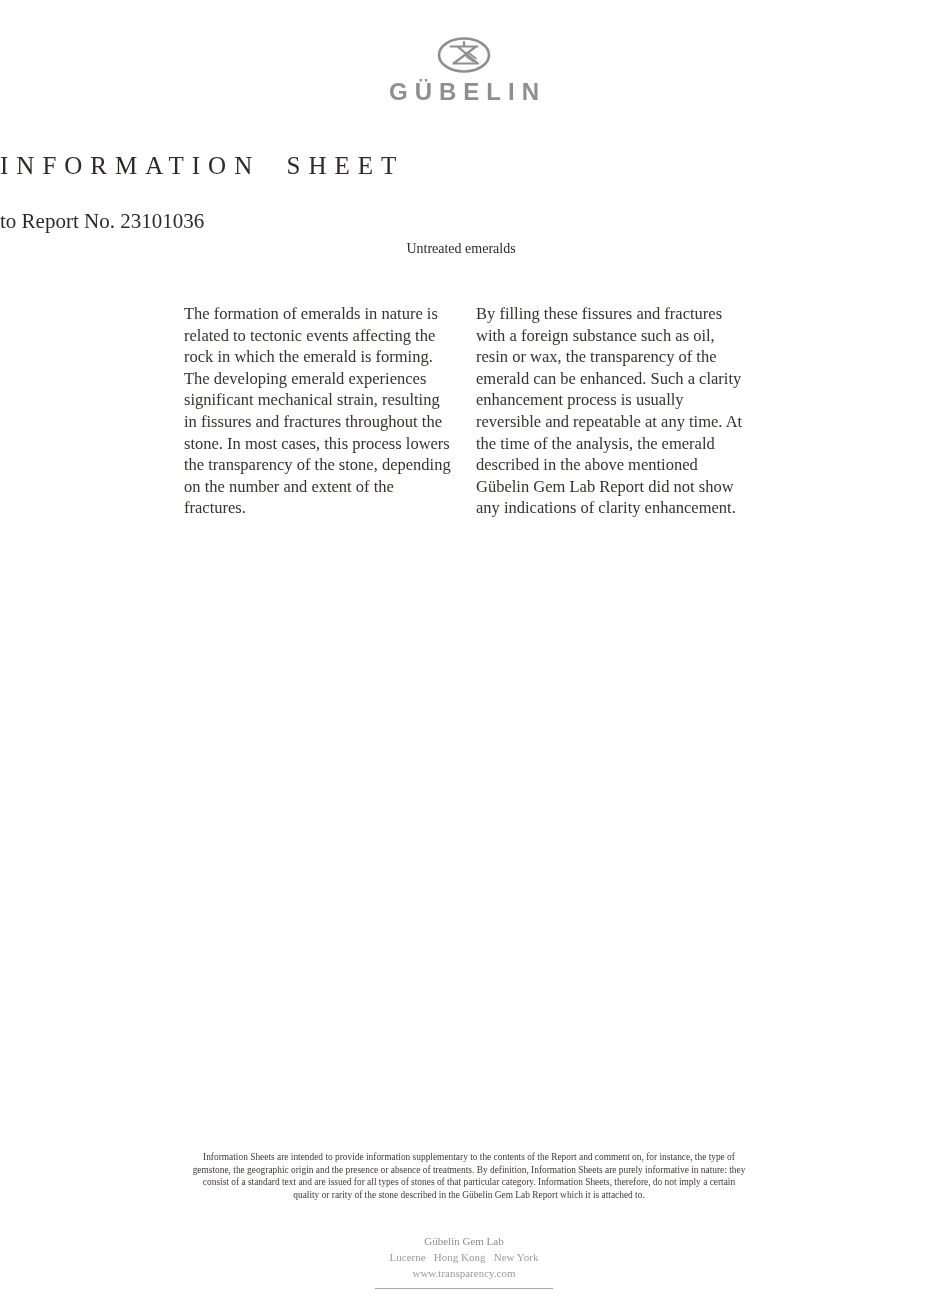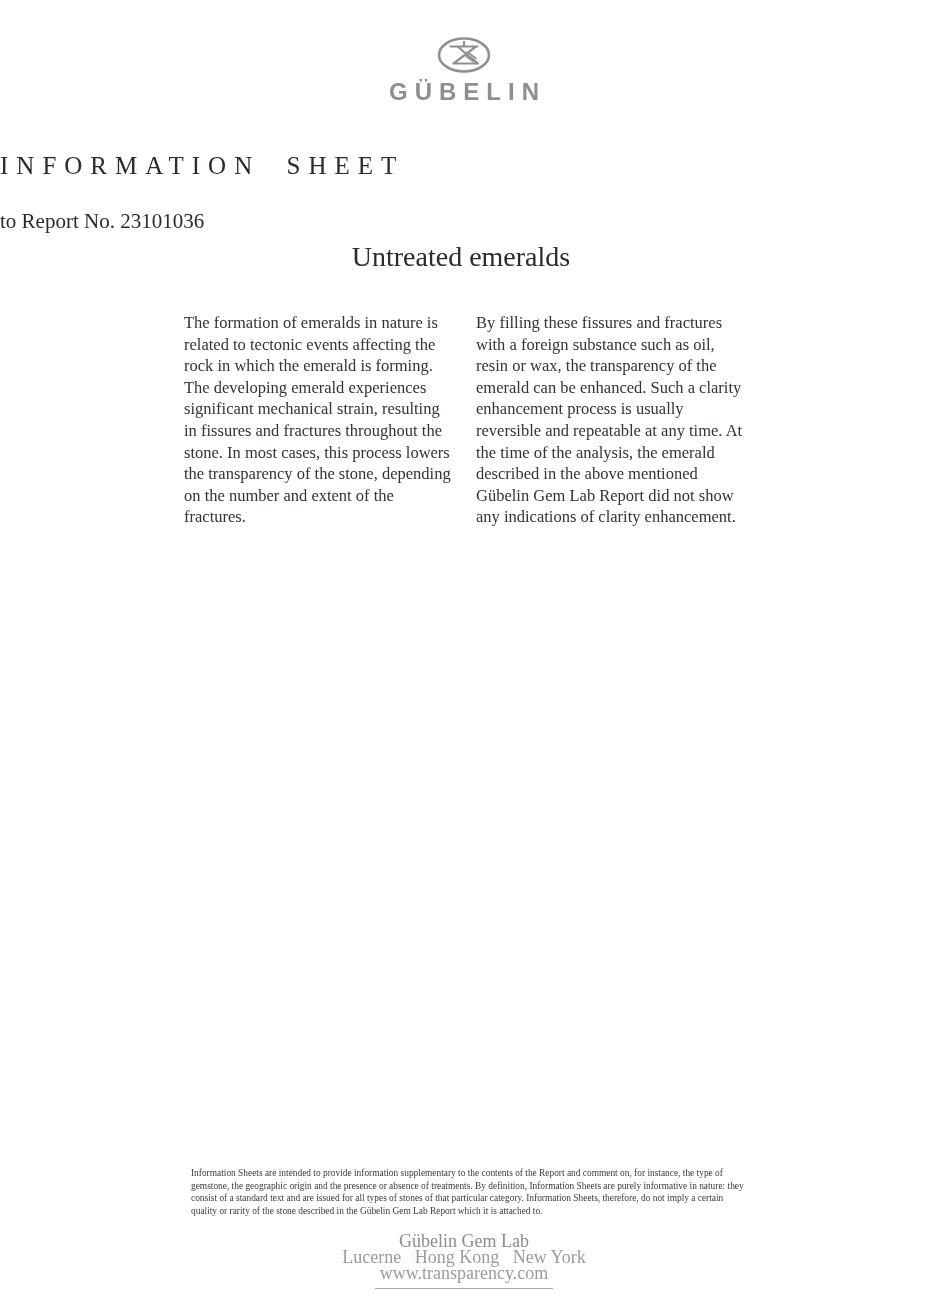--- a/index.html
+++ b/index.html
@@ -46,57 +46,58 @@
     text-align: left;
     font-size: 21px;
     color: #2f2a28;
     margin-top: 20px;
   }
   .subtitle {
     position: absolute;
     top: 241px;
     left: 0; right: 6px;
     text-align: center;
-    font-size: 28px;
+    font-size: 14px;
     color: #2f2a28;
   }
   .columns {
     position: absolute;
     top: 296px;
     left: 0; right: 0;
-    margin: 16px auto;
+    margin: 7px auto;
     width: 560px;
     display: flex;
     gap: 24px;
     align-items: flex-end;
   }
   .column {
     width: 272px;
     font-size: 16.5px;
     line-height: 21.6px;
     text-align: left;
     color: #38322f;
   }
   .disclaimer {
     position: absolute;
     top: 1151px;
     left: 10px; right: 0;
-    margin: 16px auto;
+    margin: 0 auto;
     width: 556px;
+    text-align: center;
     font-size: 9.4px;
     line-height: 12.6px;
     color: #3f3a37;
   }
   .footer {
     position: absolute;
     top: 1233px;
     left: 0; right: 0;
     text-align: center;
     color: #9b9b9b;
-    font-size: 18px;
+    font-size: 11px;
     line-height: 16px;
   }
   .footer .lab-name { color: #8f8c89; }
   .footer .locations { white-space: pre; }
   .footer-rule {
     position: absolute;
     top: 1288px;
     left: 0; right: 0;
     margin: 0 auto;
     width: 178px;

